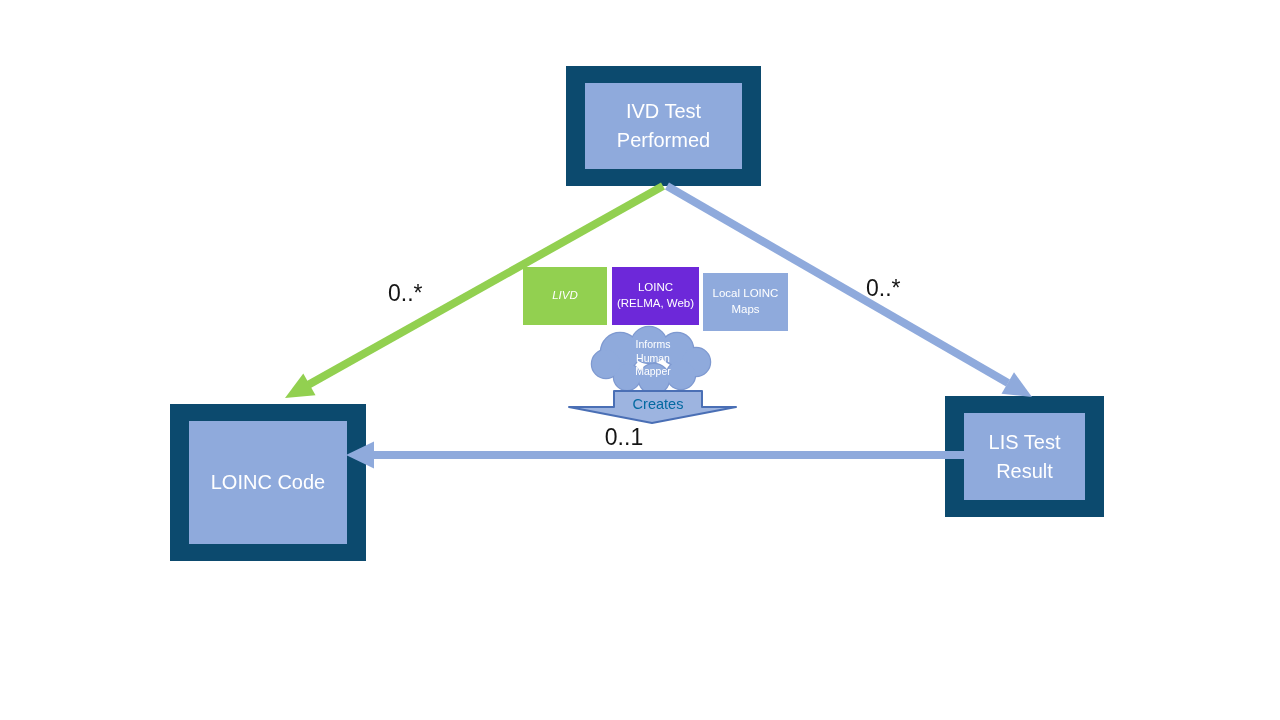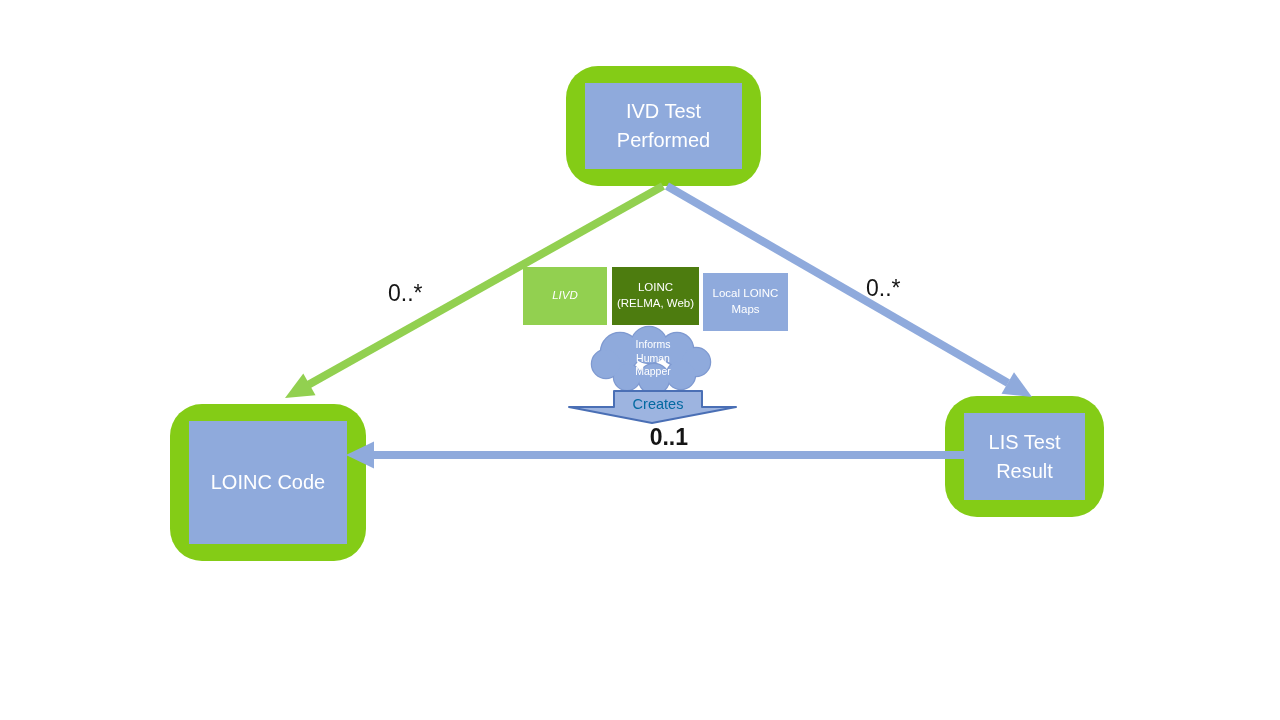--- a/index.html
+++ b/index.html
@@ -11,23 +11,22 @@
     position: relative;
     width: 1280px;
     height: 720px;
     background: #ffffff;
     font-family: "Liberation Sans", sans-serif;
     overflow: hidden;
   }
   
   .node-outer {
     position: absolute;
-    background: #84cc16;
+    background: #0c4a6e;
     z-index: 1;
-    border-radius: 32px;
   }
   .node-inner {
     position: absolute;
     left: 19px;
     top: 17px;
     right: 19px;
     bottom: 17px;
     background: #8faadc;
     display: flex;
     align-items: center;
@@ -50,21 +49,21 @@
     font-size: 11.5px;
     line-height: 1.35;
     display: flex;
     flex-direction: column;
     align-items: center;
     justify-content: center;
     text-align: center;
     z-index: 1;
   }
   .res-livd  { left: 523px; width: 84px; background: #92d050; font-style: italic; }
-  .res-relma { left: 612px; width: 87px; background: #4d7c0f; }
+  .res-relma { left: 612px; width: 87px; background: #6d28d9; }
   .res-maps  { left: 703px; width: 85px; background: #8faadc; margin-top: 6px; }
 
   
   .overlay {
     position: absolute;
     left: 0;
     top: 0;
     z-index: 5;
     pointer-events: none;
   }
@@ -93,21 +92,21 @@
     z-index: 6;
   }
   .mult-label {
     position: absolute;
     color: #151515;
     font-size: 23px;
     z-index: 6;
   }
   .mult-left   { left: 388px; top: 280px; }
   .mult-right  { left: 866px; top: 275px; }
-  .mult-bottom { left: 632px; top: 424px; width: 56px; text-align: right; font-weight: bold; }
+  .mult-bottom { left: 596px; top: 424px; width: 56px; text-align: center; }
 </style>
 </head>
 <body>
 
 <div class="canvas">
 
   <div class="node-outer node-ivd">
     <div class="node-inner">
       <span>IVD Test Performed</span>
     </div>

